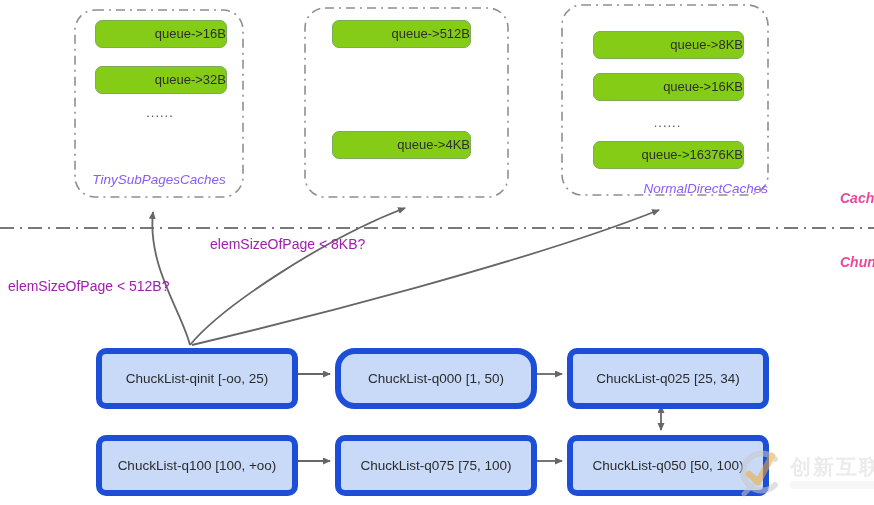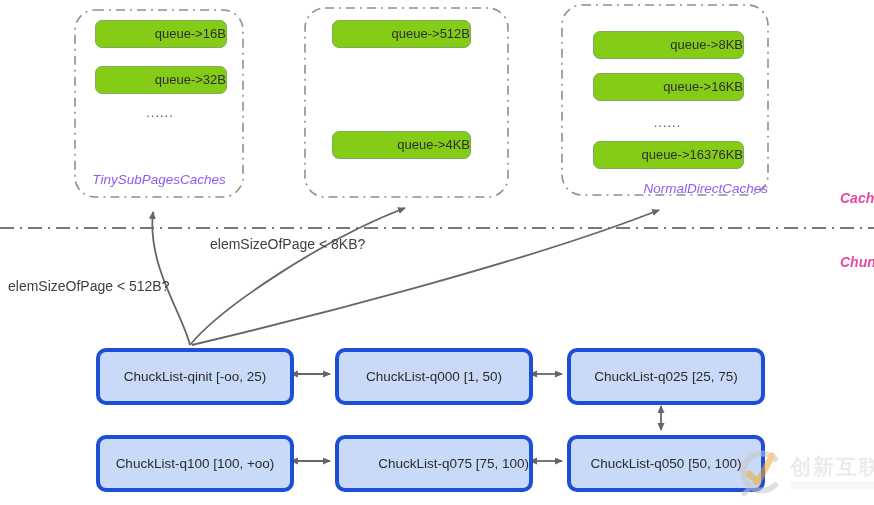--- a/index.html
+++ b/index.html
@@ -19,25 +19,25 @@
     font-size:13px;color:#555;letter-spacing:1px;
   }
   .cache-label{
     position:absolute;width:100%;text-align:center;font-style:italic;
     font-size:13.5px;color:#8b5cf6;
   }
   .section-label{
     position:absolute;font-size:14px;font-weight:bold;font-style:italic;color:#ec4899;margin-left:44px;
   }
   .condition{
-    position:absolute;font-size:14px;color:#404040;white-space:nowrap;
+    position:absolute;font-size:14px;color:#a21caf;white-space:nowrap;
   }
   .chunk-box{
     position:absolute;width:190px;height:49px;line-height:49px;text-align:center;
-    background:#c9daf8;border:4px solid #1d4ed8;border-radius:10px;
+    background:#c9daf8;border:6px solid #1d4ed8;border-radius:10px;
     font-size:13.5px;color:#2b2b2b;white-space:nowrap;
   }
   .watermark{
     position:absolute;left:734px;top:446px;display:flex;align-items:center;gap:6px;
     opacity:0.55;
   }
   .watermark-text{
     font-size:21px;font-weight:bold;color:#dcdcdc;letter-spacing:2px;line-height:22px;
   }
   .watermark-sub{height:8px;background:#f2f2f2;border-radius:2px;margin-top:3px;width:96px;}
@@ -96,25 +96,25 @@
     <div class="cache-label" style="top:163px;text-align:right;">NormalDirectCaches</div>
   </div>
 
   <div class="section-label" style="left:796px;top:190px;">Cache</div>
   <div class="section-label" style="left:796px;top:254px;">ChunkList</div>
 
   <div class="condition" style="left:8px;top:260px;margin-top:18px;">elemSizeOfPage &lt; 512B?</div>
   <div class="condition" style="left:210px;top:236px;">elemSizeOfPage &lt; 8KB?</div>
 
   <div class="chunk-box" style="left:96px;top:348px;">ChuckList-qinit [-oo, 25)</div>
-  <div class="chunk-box" style="left:335px;top:348px;">ChuckList-q000 [1, 50)</div>
-  <div class="chunk-box" style="left:567px;top:348px;">ChuckList-q025 [25, 75)</div>
+  <div class="chunk-box" style="left:335px;top:348px;border-radius:20px;">ChuckList-q000 [1, 50)</div>
+  <div class="chunk-box" style="left:567px;top:348px;">ChuckList-q025 [25, 34)</div>
 
   <div class="chunk-box" style="left:96px;top:435px;">ChuckList-q100 [100, +oo)</div>
-  <div class="chunk-box" style="left:335px;top:435px;text-align:right;">ChuckList-q075 [75, 100)</div>
+  <div class="chunk-box" style="left:335px;top:435px;">ChuckList-q075 [75, 100)</div>
   <div class="chunk-box" style="left:567px;top:435px;">ChuckList-q050 [50, 100)</div>
 
   <div class="watermark">
     <svg width="50" height="52" viewBox="0 0 50 52">
       <path d="M41,13 A18.5,18.5 0 1,0 41,39" fill="none" stroke="#c8c8c8" stroke-width="6" stroke-linecap="round"></path>
       <path d="M10,48 C16,42 20,38 24,33" fill="none" stroke="#c8c8c8" stroke-width="5" stroke-linecap="round"></path>
       <path d="M15,28 L24,36 L38,10" fill="none" stroke="#f0a832" stroke-width="6.5" stroke-linecap="round" stroke-linejoin="round"></path>
     </svg>
     <div>
       <div class="watermark-text">创新互联</div>

